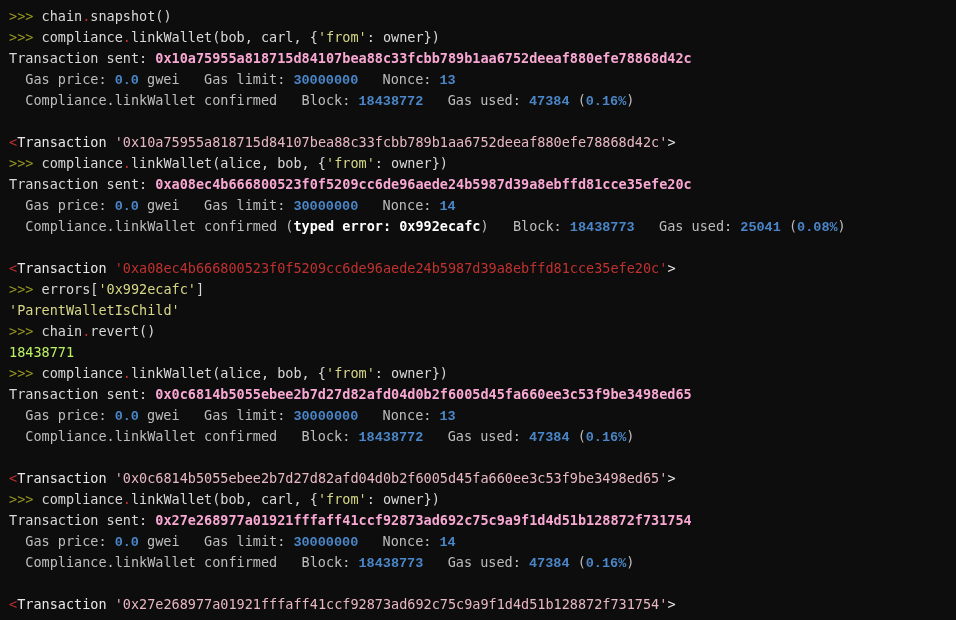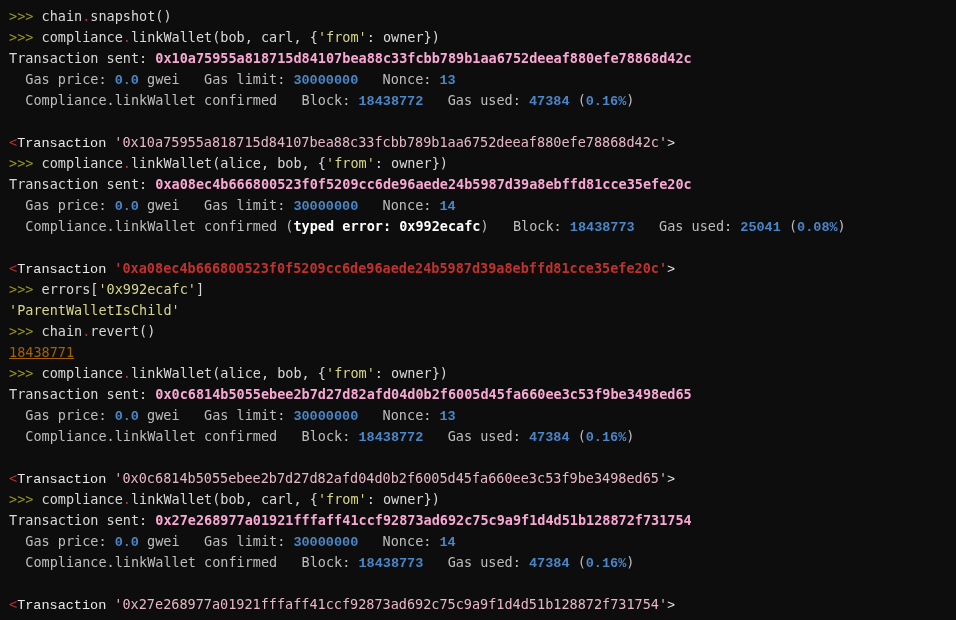--- a/index.html
+++ b/index.html
@@ -30,23 +30,23 @@
   .line.blank { color: transparent; }
 
   
   .tok-prompt   { color: #9a9a22; }          
   .tok-plain    { color: #d8d8d8; }          
   .tok-dot      { color: #c03030; }          
   .tok-string   { color: #d7d787; }          
   .tok-hash     { color: #f9a8d4; font-weight: bold; }   
   .tok-num      { color: #4a86c8; font-weight: bold; font-family: Liberation Mono, monospace; }   
   .tok-label    { color: #bdbdbd; margin-top: 40px; }          
-  .tok-block    { color: #a16207; text-decoration: underline; }          
+  .tok-block    { color: #bef264; }          
   .tok-error    { color: #ffffff; font-weight: bold; }   
   .tok-angle    { color: #c03030; }          
-  .tok-txname   { color: #e8e8e8; font-family: Liberation Mono, monospace; }          
+  .tok-txname   { color: #e8e8e8; }          
   .tok-txhash   { color: #e8b7c4; }          
-  .tok-txhash-err { color: #c0322f; font-weight: bold; } 
+  .tok-txhash-err { color: #c0322f; font-weight: normal; } 
 </style>
 </head>
 <body style="background: rgb(13, 13, 13);">
 
 <div id="terminal"><div class="line"><span class="tok-prompt">&gt;&gt;&gt; </span><span class="tok-plain">chain</span><span class="tok-dot">.</span><span class="tok-plain">snapshot()</span></div><div class="line"><span class="tok-prompt">&gt;&gt;&gt; </span><span class="tok-plain">compliance</span><span class="tok-dot">.</span><span class="tok-plain">linkWallet(bob, carl, {</span><span class="tok-string">'from'</span><span class="tok-plain">: owner})</span></div><div class="line"><span class="tok-plain">Transaction sent: </span><span class="tok-hash">0x10a75955a818715d84107bea88c33fcbb789b1aa6752deeaf880efe78868d42c</span></div><div class="line"><span class="tok-label">  Gas price: </span><span class="tok-num">0.0</span><span class="tok-label"> gwei   Gas limit: </span><span class="tok-num">30000000</span><span class="tok-label">   Nonce: </span><span class="tok-num">13</span></div><div class="line"><span class="tok-label">  Compliance.linkWallet confirmed   Block: </span><span class="tok-num">18438772</span><span class="tok-label">   Gas used: </span><span class="tok-num">47384</span><span class="tok-label"> (</span><span class="tok-num">0.16%</span><span class="tok-label">)</span></div><div class="line blank"><span class="tok-plain"> </span></div><div class="line"><span class="tok-angle">&lt;</span><span class="tok-txname">Transaction </span><span class="tok-txhash">'0x10a75955a818715d84107bea88c33fcbb789b1aa6752deeaf880efe78868d42c'</span><span class="tok-txname">&gt;</span></div><div class="line"><span class="tok-prompt">&gt;&gt;&gt; </span><span class="tok-plain">compliance</span><span class="tok-dot">.</span><span class="tok-plain">linkWallet(alice, bob, {</span><span class="tok-string">'from'</span><span class="tok-plain">: owner})</span></div><div class="line"><span class="tok-plain">Transaction sent: </span><span class="tok-hash">0xa08ec4b666800523f0f5209cc6de96aede24b5987d39a8ebffd81cce35efe20c</span></div><div class="line"><span class="tok-label">  Gas price: </span><span class="tok-num">0.0</span><span class="tok-label"> gwei   Gas limit: </span><span class="tok-num">30000000</span><span class="tok-label">   Nonce: </span><span class="tok-num">14</span></div><div class="line"><span class="tok-label">  Compliance.linkWallet confirmed (</span><span class="tok-error">typed error: 0x992ecafc</span><span class="tok-label">)   Block: </span><span class="tok-num">18438773</span><span class="tok-label">   Gas used: </span><span class="tok-num">25041</span><span class="tok-label"> (</span><span class="tok-num">0.08%</span><span class="tok-label">)</span></div><div class="line blank"><span class="tok-plain"> </span></div><div class="line"><span class="tok-angle">&lt;</span><span class="tok-txname">Transaction </span><span class="tok-txhash-err">'0xa08ec4b666800523f0f5209cc6de96aede24b5987d39a8ebffd81cce35efe20c'</span><span class="tok-txname">&gt;</span></div><div class="line"><span class="tok-prompt">&gt;&gt;&gt; </span><span class="tok-plain">errors[</span><span class="tok-string">'0x992ecafc'</span><span class="tok-plain">]</span></div><div class="line"><span class="tok-string">'ParentWalletIsChild'</span></div><div class="line"><span class="tok-prompt">&gt;&gt;&gt; </span><span class="tok-plain">chain</span><span class="tok-dot">.</span><span class="tok-plain">revert()</span></div><div class="line"><span class="tok-block">18438771</span></div><div class="line"><span class="tok-prompt">&gt;&gt;&gt; </span><span class="tok-plain">compliance</span><span class="tok-dot">.</span><span class="tok-plain">linkWallet(alice, bob, {</span><span class="tok-string">'from'</span><span class="tok-plain">: owner})</span></div><div class="line"><span class="tok-plain">Transaction sent: </span><span class="tok-hash">0x0c6814b5055ebee2b7d27d82afd04d0b2f6005d45fa660ee3c53f9be3498ed65</span></div><div class="line"><span class="tok-label">  Gas price: </span><span class="tok-num">0.0</span><span class="tok-label"> gwei   Gas limit: </span><span class="tok-num">30000000</span><span class="tok-label">   Nonce: </span><span class="tok-num">13</span></div><div class="line"><span class="tok-label">  Compliance.linkWallet confirmed   Block: </span><span class="tok-num">18438772</span><span class="tok-label">   Gas used: </span><span class="tok-num">47384</span><span class="tok-label"> (</span><span class="tok-num">0.16%</span><span class="tok-label">)</span></div><div class="line blank"><span class="tok-plain"> </span></div><div class="line"><span class="tok-angle">&lt;</span><span class="tok-txname">Transaction </span><span class="tok-txhash">'0x0c6814b5055ebee2b7d27d82afd04d0b2f6005d45fa660ee3c53f9be3498ed65'</span><span class="tok-txname">&gt;</span></div><div class="line"><span class="tok-prompt">&gt;&gt;&gt; </span><span class="tok-plain">compliance</span><span class="tok-dot">.</span><span class="tok-plain">linkWallet(bob, carl, {</span><span class="tok-string">'from'</span><span class="tok-plain">: owner})</span></div><div class="line"><span class="tok-plain">Transaction sent: </span><span class="tok-hash">0x27e268977a01921fffaff41ccf92873ad692c75c9a9f1d4d51b128872f731754</span></div><div class="line"><span class="tok-label">  Gas price: </span><span class="tok-num">0.0</span><span class="tok-label"> gwei   Gas limit: </span><span class="tok-num">30000000</span><span class="tok-label">   Nonce: </span><span class="tok-num">14</span></div><div class="line"><span class="tok-label">  Compliance.linkWallet confirmed   Block: </span><span class="tok-num">18438773</span><span class="tok-label">   Gas used: </span><span class="tok-num">47384</span><span class="tok-label"> (</span><span class="tok-num">0.16%</span><span class="tok-label">)</span></div><div class="line blank"><span class="tok-plain"> </span></div><div class="line"><span class="tok-angle">&lt;</span><span class="tok-txname">Transaction </span><span class="tok-txhash">'0x27e268977a01921fffaff41ccf92873ad692c75c9a9f1d4d51b128872f731754'</span><span class="tok-txname">&gt;</span></div></div>
 
 </body></html>

